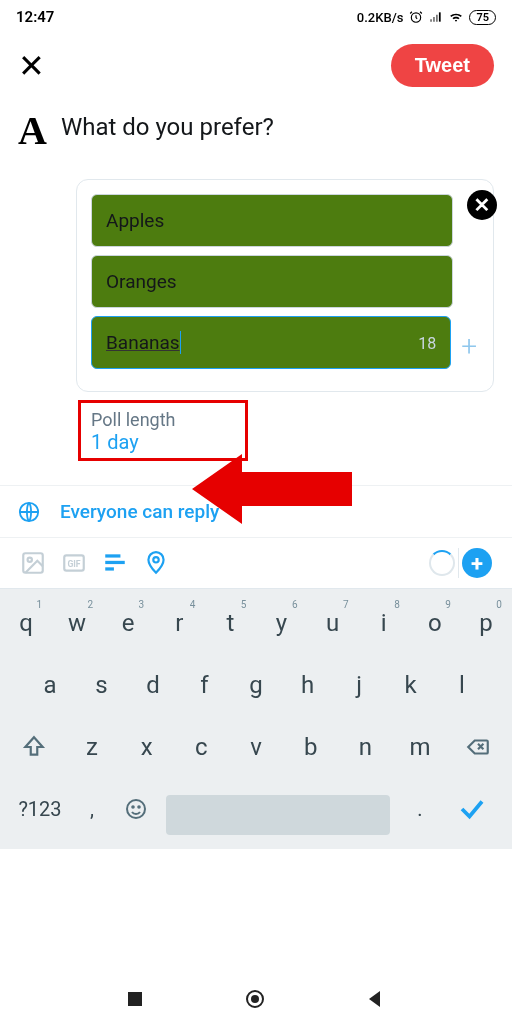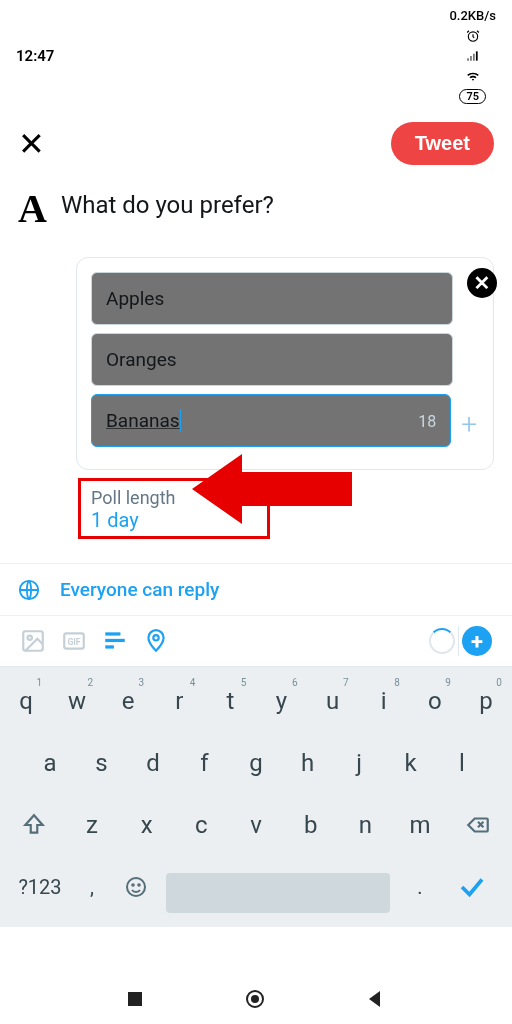--- a/index.html
+++ b/index.html
@@ -1,41 +1,41 @@
 <!DOCTYPE html>
 <html><head>
   <meta charset="utf-8">
   <style>
     * { margin: 0; padding: 0; box-sizing: border-box; }
     body { font-family: -apple-system, BlinkMacSystemFont, "Segoe UI", Roboto, Helvetica, Arial, sans-serif; background: #fff; width: 512px; height: 1024px; overflow: hidden; position: relative; }
     .status-bar { display: flex; justify-content: space-between; align-items: center; padding: 8px 16px 4px; font-size: 15px; font-weight: 500; color: #000; }
     .status-left { font-weight: 600; }
-    .status-right { display: flex; align-items: center; gap: 6px; font-size: 13px; flex-direction: column; }
+    .status-right { display: flex; align-items: center; gap: 6px; font-size: 13px; }
     .status-right svg { width: 14px; height: 14px; }
     .battery { border: 1.5px solid #000; border-radius: 8px; padding: 0 6px; font-size: 11px; font-weight: 600; }
 
     .header { display: flex; justify-content: space-between; align-items: center; padding: 14px 18px; }
     .close-x { font-size: 32px; font-weight: 300; line-height: 1; cursor: pointer; color: #000; }
     .tweet-btn { background: #ef4444; color: #fff; border: none; border-radius: 24px; padding: 10px 24px; font-size: 20px; font-weight: 700; cursor: pointer; }
 
     .compose { display: flex; gap: 14px; padding: 10px 18px 0 18px; }
     .avatar { font-family: "Times New Roman", serif; font-size: 40px; font-weight: 700; line-height: 1; }
     .compose-text { font-size: 24px; color: #14171A; font-weight: 400; padding-top: 2px; }
 
     .poll-card { margin: 28px 18px 0 76px; border: 1px solid #e1e8ed; border-radius: 12px; padding: 14px 12px 14px 14px; position: relative;}
-    .poll-input { flex: 1; border: 1px solid #ccd6dd; border-radius: 6px; padding: 14px 14px; font-size: 19px; color: #14171A; margin-bottom: 8px; background: #737373; }
+    .poll-input { flex: 1; border: 1px solid #ccd6dd; border-radius: 6px; padding: 14px 14px; font-size: 19px; color: #14171A; margin-bottom: 8px; background: #4d7c0f; }
     .poll-input.active { border: 1.5px solid #1DA1F2; display: flex; align-items: baseline; justify-content: space-between; }
     .poll-input.active .txt { text-decoration: underline; text-decoration-color: #333; border-right: 1.5px solid #1DA1F2; padding-right: 0; }
     .char-count { color: #c9d6e0; font-size: 16px; }
     .remove-poll { width: 30px; height: 30px; background: #000; border-radius: 50%; display: flex; align-items: center; justify-content: center; color: #fff; font-size: 20px; font-weight: 700; cursor: pointer; position:absolute; right:-4px; top:10px;}
     .add-choice { color: #8fc7ed; font-size: 28px; font-weight: 300; cursor: pointer; padding: 0 4px; margin-left:6px;}
     .poll-options-line1 { display:flex; align-items:center; }
     .poll-options-line1 .poll-input{ flex:1; }
 
-    .poll-length-box { margin: 8px 0 0 78px; width: 192px; border: 3px solid #E60000; padding: 6px 10px 4px 10px; position: relative; }
+    .poll-length-box { margin: 8px 0 0 78px; width: 170px; border: 3px solid #E60000; padding: 6px 10px 4px 10px; position: relative; }
     .poll-length-label { color: #657786; font-size: 18px; }
     .poll-length-value { color: #1DA1F2; font-size: 20px; font-weight: 400; }
 
     .arrow-annot { position: absolute; left: 192px; top: 454px; }
 
     .divider-light { height: 1px; background: #eef1f3; margin-top: 24px;}
     .reply-setting { display: flex; align-items: center; gap: 20px; padding: 14px 18px; color: #1DA1F2; font-size: 19px; font-weight: 500; border-bottom: 1px solid #eef1f3; }
 
     .compose-toolbar { display: flex; align-items: center; gap: 15px; padding: 10px 20px 10px 20px; border-bottom: 1px solid #e1e8ed; position: relative; }
     .tool-icon { color: #1DA1F2; display: flex; align-items: center; justify-content: center; cursor: pointer; }

